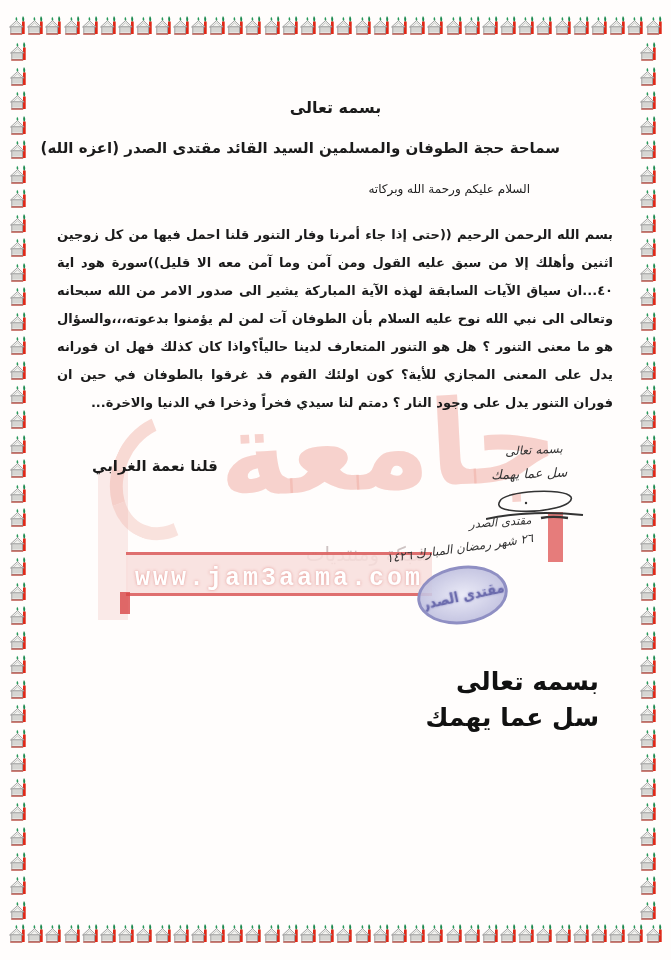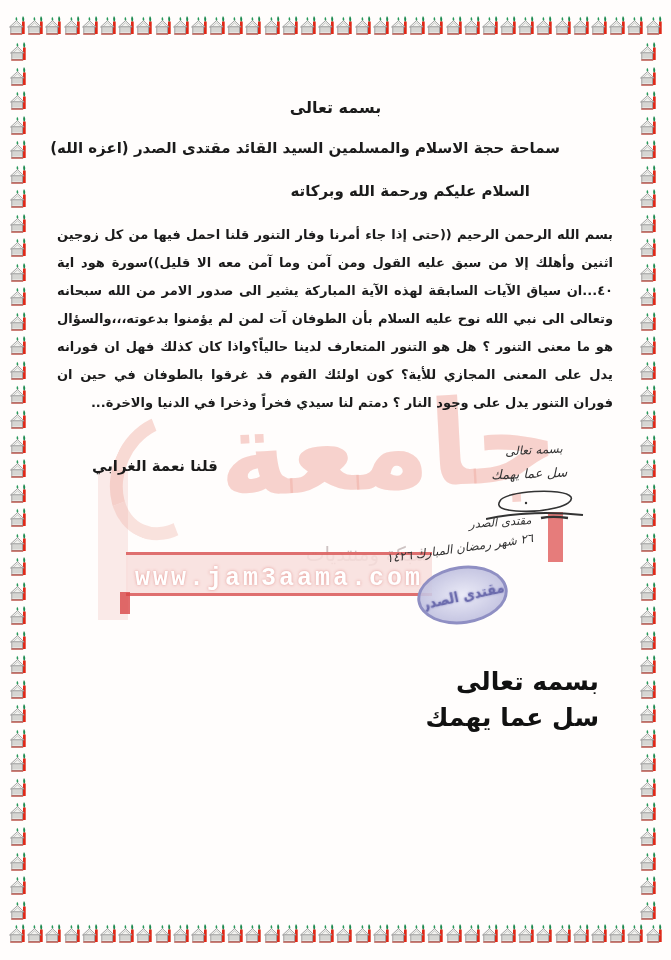--- a/index.html
+++ b/index.html
@@ -12,21 +12,21 @@
   .b-bottom{top:924px;}
   .b-col{position:absolute;top:42px;height:878px;width:20px;display:flex;flex-direction:column;justify-content:space-between;}
   .b-left{left:9px;}
   .b-right{right:12px;}
   .motif{width:18px;height:19px;flex:0 0 auto;}
 
   
   .ar{direction:rtl;color:#1b1b1b;}
   .basmala-top{position:absolute;top:98px;left:0;right:0;text-align:center;font-size:16px;font-weight:700;}
   .salutation{position:absolute;top:139px;right:111px;font-size:15px;font-weight:700;white-space:nowrap;}
-  .greeting{position:absolute;top:182px;right:141px;font-size:15px;font-weight:700;white-space:nowrap;}
+  .greeting{position:absolute;top:182px;right:141px;font-size:12px;font-weight:400;white-space:nowrap;}
   .body-text{position:absolute;top:221px;right:58px;left:57px;font-size:13px;font-weight:700;line-height:28px;text-align:justify;}
   .sender{position:absolute;top:457px;left:92px;font-size:15px;font-weight:700;}
 
   
   .wm{pointer-events:none;}
   .wm-big{position:absolute;top:378px;left:218px;font-size:118px;font-weight:700;color:rgba(240,175,165,.55);transform:rotate(-3deg);direction:rtl;}
   .wm-tail{position:absolute;top:412px;left:112px;width:80px;height:104px;border:13px solid transparent;border-left:13px solid rgba(240,175,165,.45);border-bottom:13px solid rgba(240,175,165,.35);border-radius:50%;transform:rotate(24deg);}
   .wm-net{position:absolute;top:542px;right:241px;font-size:20px;font-weight:400;direction:rtl;letter-spacing:2px;color:rgba(190,175,175,.75);text-shadow:0 1px 0 rgba(255,255,255,.8);}
   .wm-band{position:absolute;top:552px;left:126px;width:306px;height:38px;background:rgba(248,222,220,.85);border-top:3px solid rgba(214,72,72,.75);border-bottom:3px solid rgba(214,72,72,.75);display:flex;align-items:flex-end;justify-content:center;}
   .wm-url{font-family:"Liberation Mono",monospace;font-size:25px;font-weight:700;letter-spacing:3px;color:#ffffff;text-shadow:0 0 3px rgba(225,140,135,.9);}
@@ -2084,21 +2084,21 @@
     <div class="wm-big">جامعة</div>
     <div class="wm-net ar">شبكة ومنتديات</div>
     <div class="wm-band">
       <span class="wm-url">www.jam3aama.com</span>
     </div>
     <div class="wm-redbar left"></div>
     <div class="wm-redbar right"></div>
   </div>
 
   <div class="basmala-top ar">بسمه تعالى</div>
-  <div class="salutation ar">سماحة حجة الاسلام والمسلمين السيد القائد مقتدى الصدر (اعزه الله)</div>
+  <div class="salutation ar">سماحة حجة الطوفان والمسلمين السيد القائد مقتدى الصدر (اعزه الله)</div>
   <div class="greeting ar">السلام عليكم ورحمة الله وبركاته</div>
   <div class="body-text ar">بسم الله الرحمن الرحيم ((حتى إذا جاء أمرنا وفار التنور قلنا احمل فيها من كل زوجين اثنين وأهلك إلا من سبق عليه القول ومن آمن وما آمن معه الا قليل))سورة هود اية ٤٠...ان سياق الآيات السابقة لهذه الآية المباركة يشير الى صدور الامر من الله سبحانه وتعالى الى نبي الله نوح عليه السلام بأن الطوفان آت لمن لم يؤمنوا بدعوته،،،والسؤال هو ما معنى التنور ؟ هل هو التنور المتعارف لدينا حالياً؟واذا كان كذلك فهل ان فورانه يدل على المعنى المجازي للأية؟ كون اولئك القوم قد غرقوا بالطوفان في حين ان فوران التنور يدل على وجود النار ؟ دمتم لنا سيدي فخراً وذخرا في الدنيا والاخرة...</div>
   <div class="sender ar">قلنا نعمة الغرابي</div>
 
   <div class="hw hw-basmala">بسمه تعالى</div>
   <div class="hw hw-answer">سل عما يهمك</div>
   <div class="hw-sign">
     <svg width="100" height="42" viewBox="0 0 100 42">
       <path d="M14 18 C18 8 78 4 85 14 C89 22 60 30 30 28 C16 27 10 24 14 18 Z" fill="none" stroke="#333" stroke-width="1.6"></path>
       <circle cx="40" cy="20" r="1.2" fill="#333"></circle>

